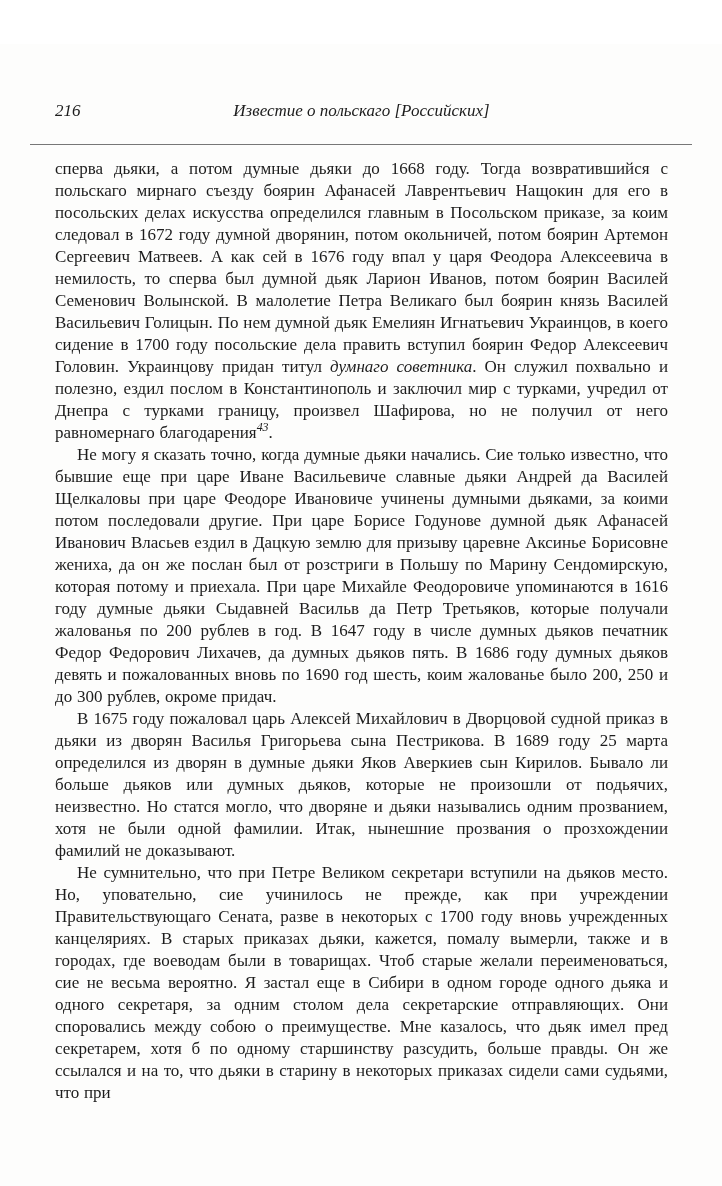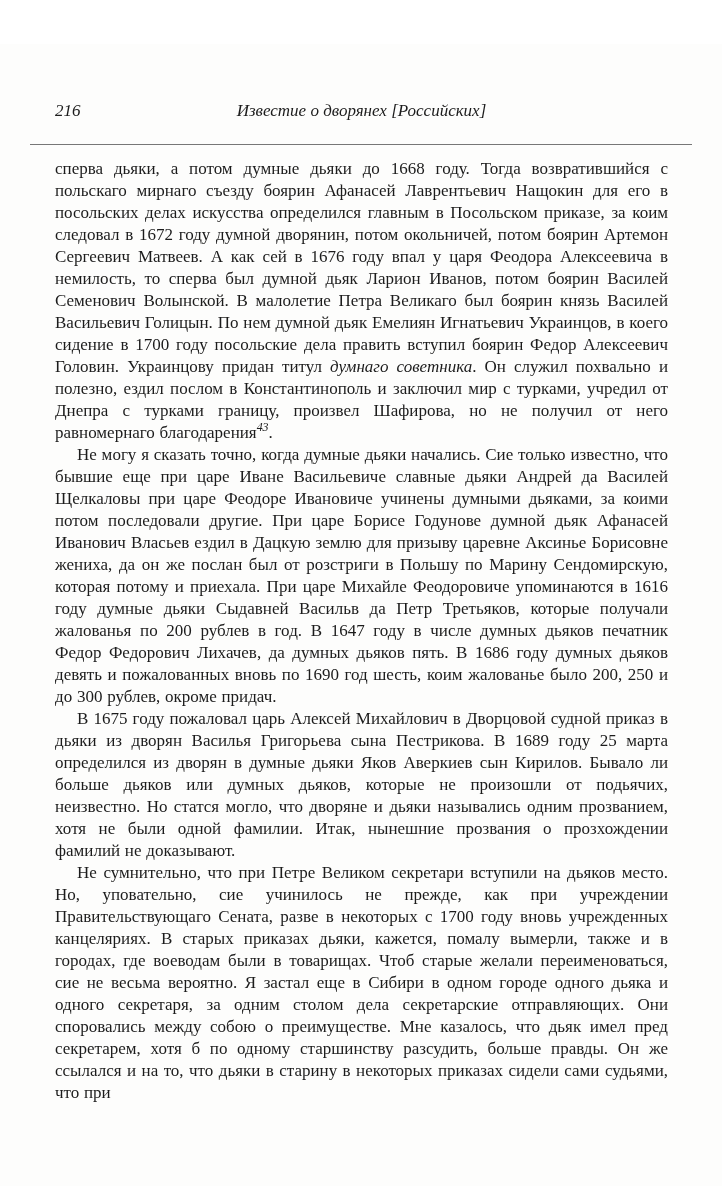--- a/index.html
+++ b/index.html
@@ -61,21 +61,21 @@
     vertical-align: super;
     font-style: italic;
   }
 </style>
 </head>
 <body>
 
 <div class="page" style="--page-bg: #fdfdfc; --text-color: #1c1c1c; --rule-color: #777777;">
   <header class="page-header">
     <span class="page-number">216</span>
-    <span class="running-title">Известие о дворянех [Российских]</span>
+    <span class="running-title">Известие о польскаго [Российских]</span>
   </header>
   <div class="header-rule"></div>
   <main class="page-body">
       <p class="para"><span>сперва дьяки, а потом думные дьяки до 1668 году. Тогда возвратившийся с польскаго мирнаго съезду боярин Афанасей Лаврентьевич Нащокин для его в посольских делах искусства определился главным в Посольском приказе, за коим следовал в 1672 году думной дворянин, потом окольничей, потом боярин Артемон Сергеевич Матвеев. А как сей в 1676 году впал у царя Феодора Алексеевича в немилость, то сперва был думной дьяк Ларион Иванов, потом боярин Василей Семенович Волынской. В малолетие Петра Великаго был боярин князь Василей Васильевич Голицын. По нем думной дьяк Емелиян Игнатьевич Украинцов, в коего сидение в 1700 году посольские дела править вступил боярин Федор Алексеевич Головин. Украинцову придан титул </span><i>думнаго советника</i><span>. Он служил похвально и полезно, ездил послом в Константинополь и заключил мир с турками, учредил от Днепра с турками границу, произвел Шафирова, но не получил от него равномернаго благодарения</span><sup>43</sup><span>.</span></p>
       <p class="para indent"><span>Не могу я сказать точно, когда думные дьяки начались. Сие только известно, что бывшие еще при царе Иване Васильевиче славные дьяки Андрей да Василей Щелкаловы при царе Феодоре Ивановиче учинены думными дьяками, за коими потом последовали другие. При царе Борисе Годунове думной дьяк Афанасей Иванович Власьев ездил в Дацкую землю для призыву царевне Аксинье Борисовне жениха, да он же послан был от розстриги в Польшу по Марину Сендомирскую, которая потому и приехала. При царе Михайле Феодоровиче упоминаются в 1616 году думные дьяки Сыдавней Васильв да Петр Третьяков, которые получали жалованья по 200 рублев в год. В 1647 году в числе думных дьяков печатник Федор Федорович Лихачев, да думных дьяков пять. В 1686 году думных дьяков девять и пожалованных вновь по 1690 год шесть, коим жалованье было 200, 250 и до 300 рублев, окроме придач.</span></p>
       <p class="para indent"><span>В 1675 году пожаловал царь Алексей Михайлович в Дворцовой судной приказ в дьяки из дворян Василья Григорьева сына Пестрикова. В 1689 году 25 марта определился из дворян в думные дьяки Яков Аверкиев сын Кирилов. Бывало ли больше дьяков или думных дьяков, которые не произошли от подьячих, неизвестно. Но статся могло, что дворяне и дьяки назывались одним прозванием, хотя не были одной фамилии. Итак, нынешние прозвания о прозхождении фамилий не доказывают.</span></p>
       <p class="para indent"><span>Не сумнительно, что при Петре Великом секретари вступили на дьяков место. Но, уповательно, сие учинилось не прежде, как при учреждении Правительствующаго Сената, разве в некоторых с 1700 году вновь учрежденных канцеляриях. В старых приказах дьяки, кажется, помалу вымерли, также и в городах, где воеводам были в товарищах. Чтоб старые желали переименоваться, сие не весьма вероятно. Я застал еще в Сибири в одном городе одного дьяка и одного секретаря, за одним столом дела секретарские отправляющих. Они споровались между собою о преимуществе. Мне казалось, что дьяк имел пред секретарем, хотя б по одному старшинству разсудить, больше правды. Он же ссылался и на то, что дьяки в старину в некоторых приказах сидели сами судьями, что при</span></p>
     </main>
 </div>
 

